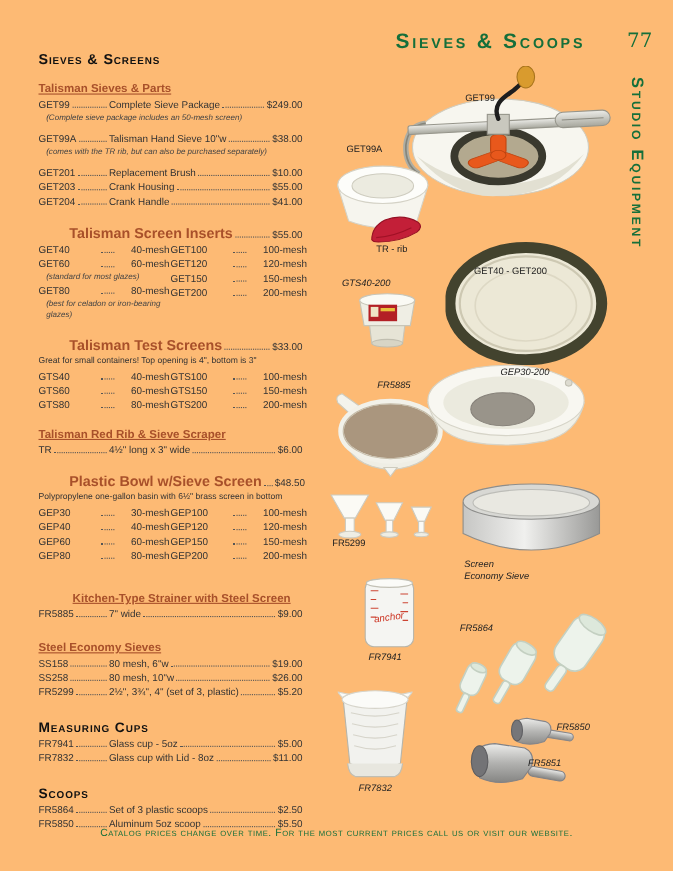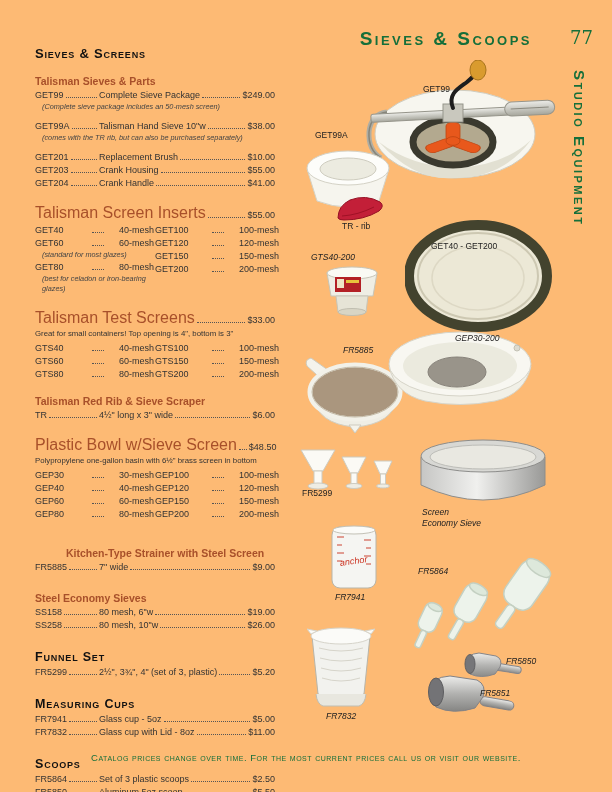--- a/index.html
+++ b/index.html
@@ -14,23 +14,23 @@
   .vside{position:absolute;top:70px;left:571px;height:270px;writing-mode:vertical-rl;
          font-variant:small-caps;font-weight:bold;font-size:15px;letter-spacing:2.5px;
          color:var(--green);white-space:nowrap;}
 
   
   .leftcol{position:absolute;left:35px;top:46px;width:240px;}
   .mainhead{font-size:13px;font-weight:bold;font-variant:small-caps;letter-spacing:0.8px;
             color:#111;margin:0;}
   .bhead{font-size:12.5px;font-weight:bold;font-variant:small-caps;letter-spacing:0.8px;
          color:#111;margin:18px 0 2px 0;}
-  .stitle{font-size:10.5px;font-weight:bold;color:var(--rust);margin:14px 0 2px 0;}
+  .stitle{font-size:10.5px;font-weight:bold;color:var(--rust);margin:14px 0 2px 0;text-decoration:underline;}
   .stitle-row{display:flex;align-items:baseline;margin:14px 0 2px 0;}
-  .stitle-row .t{font-size:16px;font-weight:normal;color:var(--rust);white-space:nowrap;}
+  .stitle-row .t{font-size:13px;font-weight:bold;color:var(--rust);white-space:nowrap;margin-left:28px;}
   .stitle-row .price{font-size:9px;color:#333;}
   .sub{font-size:7.8px;color:#333;margin:1px 0 4px 0;}
 
   .prow{display:flex;align-items:baseline;line-height:13px;font-size:9px;}
   .prow .code{flex:0 0 64px;display:flex;align-items:baseline;white-space:nowrap;}
   .prow .desc{white-space:nowrap;}
   .lead{flex:1 1 auto;border-bottom:1px dotted #555;margin:0 2px 2px 2px;min-width:8px;}
   .prow .price{white-space:nowrap;}
 
   .note{font-size:7.3px;font-style:italic;color:#444;margin:0 0 5px 7px;line-height:10px;}.gap3{height:3px;}
@@ -298,21 +298,20 @@
     <div class="prow">
       <span class="code">
           <span>SS258</span>
           <span class="lead"></span>
         </span>
       <span class="desc">80 mesh, 10"w</span>
       <span class="lead"></span>
       <span class="price">$26.00</span>
     </div>
 
-    <h3 class="bhead">Funnel Set</h3>
     <div class="prow">
       <span class="code">
           <span>FR5299</span>
           <span class="lead"></span>
         </span>
       <span class="desc">2½", 3¾", 4" (set of 3, plastic)</span>
       <span class="lead"></span>
       <span class="price">$5.20</span>
     </div>
 

